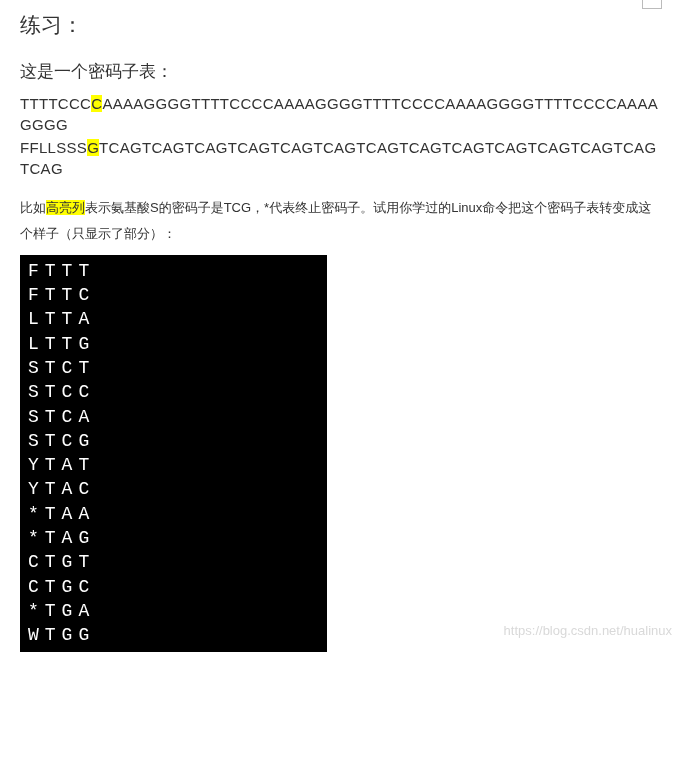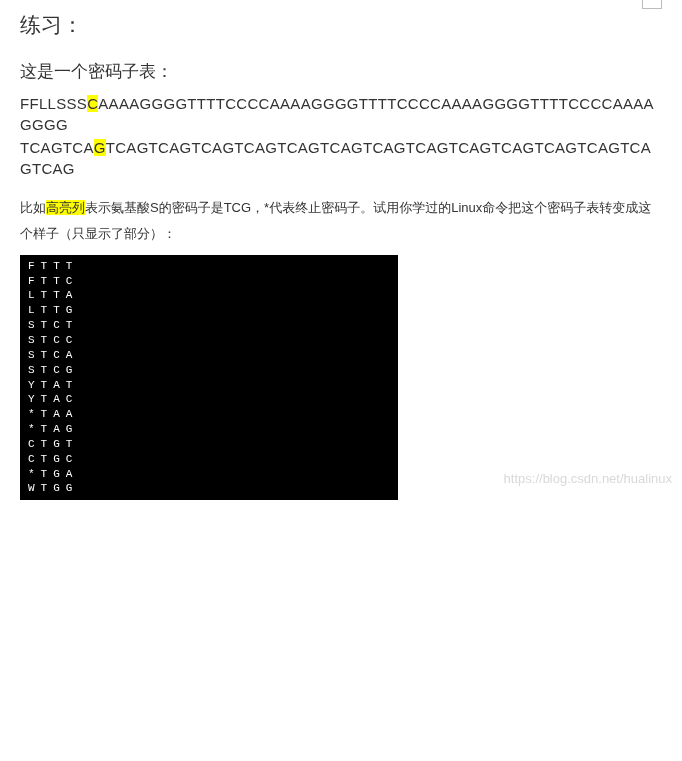--- a/index.html
+++ b/index.html
@@ -39,24 +39,24 @@
   .paragraph {
     font-size: 13px;
     line-height: 2.0;
     margin-top: 16px;
     margin-bottom: 8px;
   }
   .terminal {
     background: #000;
     color: #fff;
     font-family: "Courier New", monospace;
-    font-size: 11px;
+    font-size: 18px;
     line-height: 1.35;
     padding: 4px 8px 4px 8px;
-    width: 378px;
+    width: 307px;
     box-sizing: border-box;
     letter-spacing: 6px;
     white-space: pre;
   }
   .watermark {
     position: absolute;
     right: 10px;
     bottom: 24px;
     color: #d9d9d9;
     font-size: 13px;
@@ -76,22 +76,22 @@
 </head>
 <body>
 
 <div class="top-mark"></div>
 
 <div class="heading">练习：</div>
 
 <div class="subheading">这是一个密码子表：</div>
 
 <div id="codon-container">
-    <div class="code-block"><span>FFLLSSS</span><span class="hl">C</span><span>AAAAGGGGTTTTCCCCAAAAGGGGTTTTCCCCAAAAGGGGTTTTCCCCAAAAGGGG</span></div>
-    <div class="code-block"><span>TCAGTCA</span><span class="hl">G</span><span>TCAGTCAGTCAGTCAGTCAGTCAGTCAGTCAGTCAGTCAGTCAGTCAGTCAGTCAG</span></div>
+    <div class="code-block"><span>TTTTCCC</span><span class="hl">C</span><span>AAAAGGGGTTTTCCCCAAAAGGGGTTTTCCCCAAAAGGGGTTTTCCCCAAAAGGGG</span></div>
+    <div class="code-block"><span>FFLLSSS</span><span class="hl">G</span><span>TCAGTCAGTCAGTCAGTCAGTCAGTCAGTCAGTCAGTCAGTCAGTCAGTCAGTCAG</span></div>
   </div>
 
 <div class="paragraph">
   <span>比如</span><span class="hl">高亮列</span><span>表示氨基酸S的密码子是TCG，*代表终止密码子。试用你学过的Linux命令把这个密码子表转变成这个样子（只显示了部分）：</span>
 </div>
 
 <div class="terminal" id="terminal">FTTT
 FTTC
 LTTA
 LTTG

